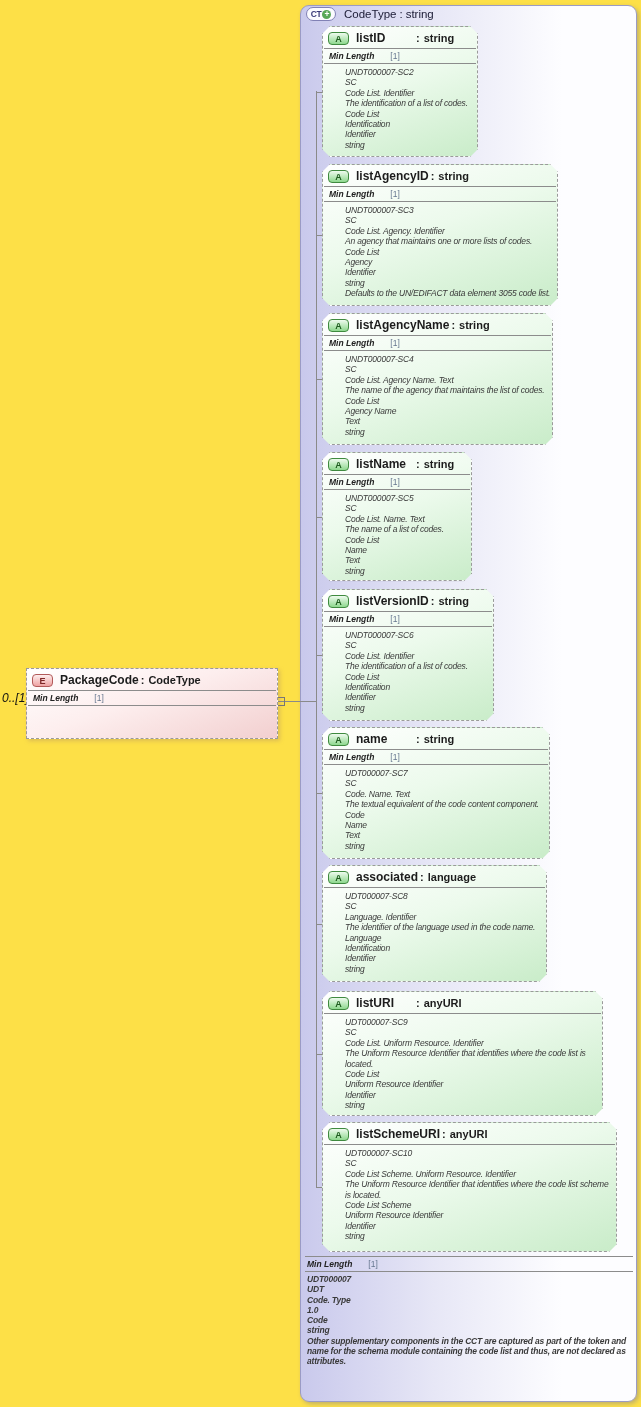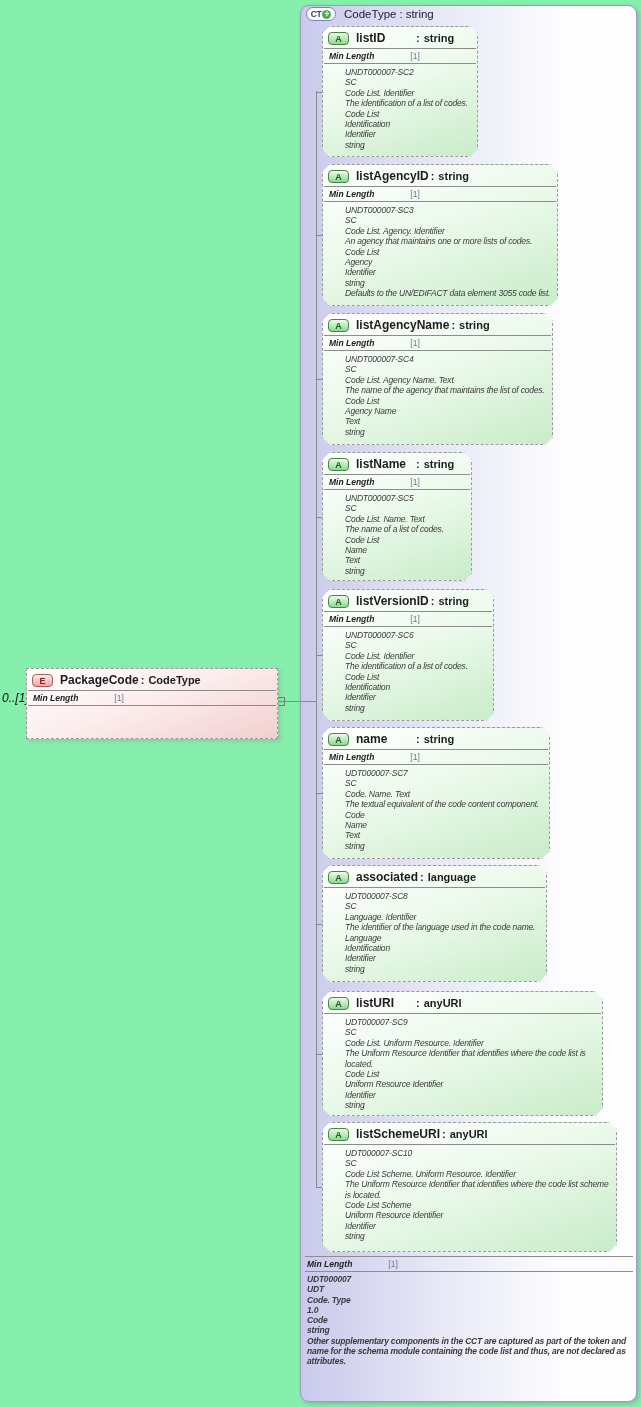--- a/index.html
+++ b/index.html
@@ -1,17 +1,17 @@
 <!DOCTYPE html>
 <html style="--ct-border: #9b9bc4; --ct-fill: #c9c9ec; --attr-green: #c9ecc9; --element-pink: #f2cfcf; --line-gray: #8a8a8a;"><head>
 <meta charset="utf-8">
 <style>
   html,body{margin:0;padding:0;background:#fff;}
   .canvas{
-    position:relative;width:641px;height:1407px;background:#86efac;
+    position:relative;width:641px;height:1407px;background:#fde047;
     font-family:"Liberation Sans",sans-serif;overflow:hidden;
   }
   
   .ct-box{
     position:absolute;left:300px;top:5px;width:337px;height:1397px;box-sizing:border-box;
     border:1px solid var(--ct-border,#9b9bc4);border-radius:9px;
     background:linear-gradient(to right,var(--ct-fill,#c9c9ec) 0%,#e7e7f6 40%,#fdfdff 78%);
     box-shadow:2px 2px 4px rgba(120,120,150,.45);
   }
   .ct-title{position:absolute;left:306px;top:7px;display:flex;align-items:center;gap:8px;}
@@ -44,21 +44,21 @@
   .badge{
     flex:0 0 auto;width:21px;height:13px;border-radius:4px;box-sizing:border-box;
     font-size:9px;font-weight:bold;text-align:center;line-height:12px;margin-right:7px;
   }
   .a-badge{border:1px solid #3f8a3f;background:linear-gradient(180deg,#eefbee,#8ed88e);color:#1e5c1e;}
   .e-badge{border:1px solid #b25a5a;background:linear-gradient(180deg,#fdeeee,#efa2a2);color:#7c2525;}
   .hdr-name{font-size:12px;font-weight:bold;color:#1c1c1c;min-width:58px;}
   .hdr-colon,.hdr-type{font-size:11px;font-weight:bold;color:#1c1c1c;}
   .hdr-colon{margin:0 4px 0 2px;}
   .sep{border-top:1px solid #8c8c8c;margin:0 1px;}
-  .facet-row{display:flex;align-items:baseline;padding:2px 6px;gap:20px;}
+  .facet-row{display:flex;align-items:baseline;padding:2px 6px;}
   .facet-name{font-size:8.5px;font-style:italic;font-weight:bold;color:#222;}
   .facet-value{font-size:8.5px;color:#66778f;margin-left:16px;}
   .annot{padding:3px 5px 4px 22px;}
   .annot-line{font-size:8.5px;font-style:italic;color:#3a3a3a;line-height:10.4px;letter-spacing:-.2px;}
   
   .ct-bottom{position:absolute;left:304px;top:1256px;width:330px;}
   .ct-bottom .facet-row{padding:2px 3px;}
   .ct-bottom .annot{padding:2px 1px 0 3px;font-weight:bold;}
   .ct-bottom .annot-line{line-height:10.3px;}
   

